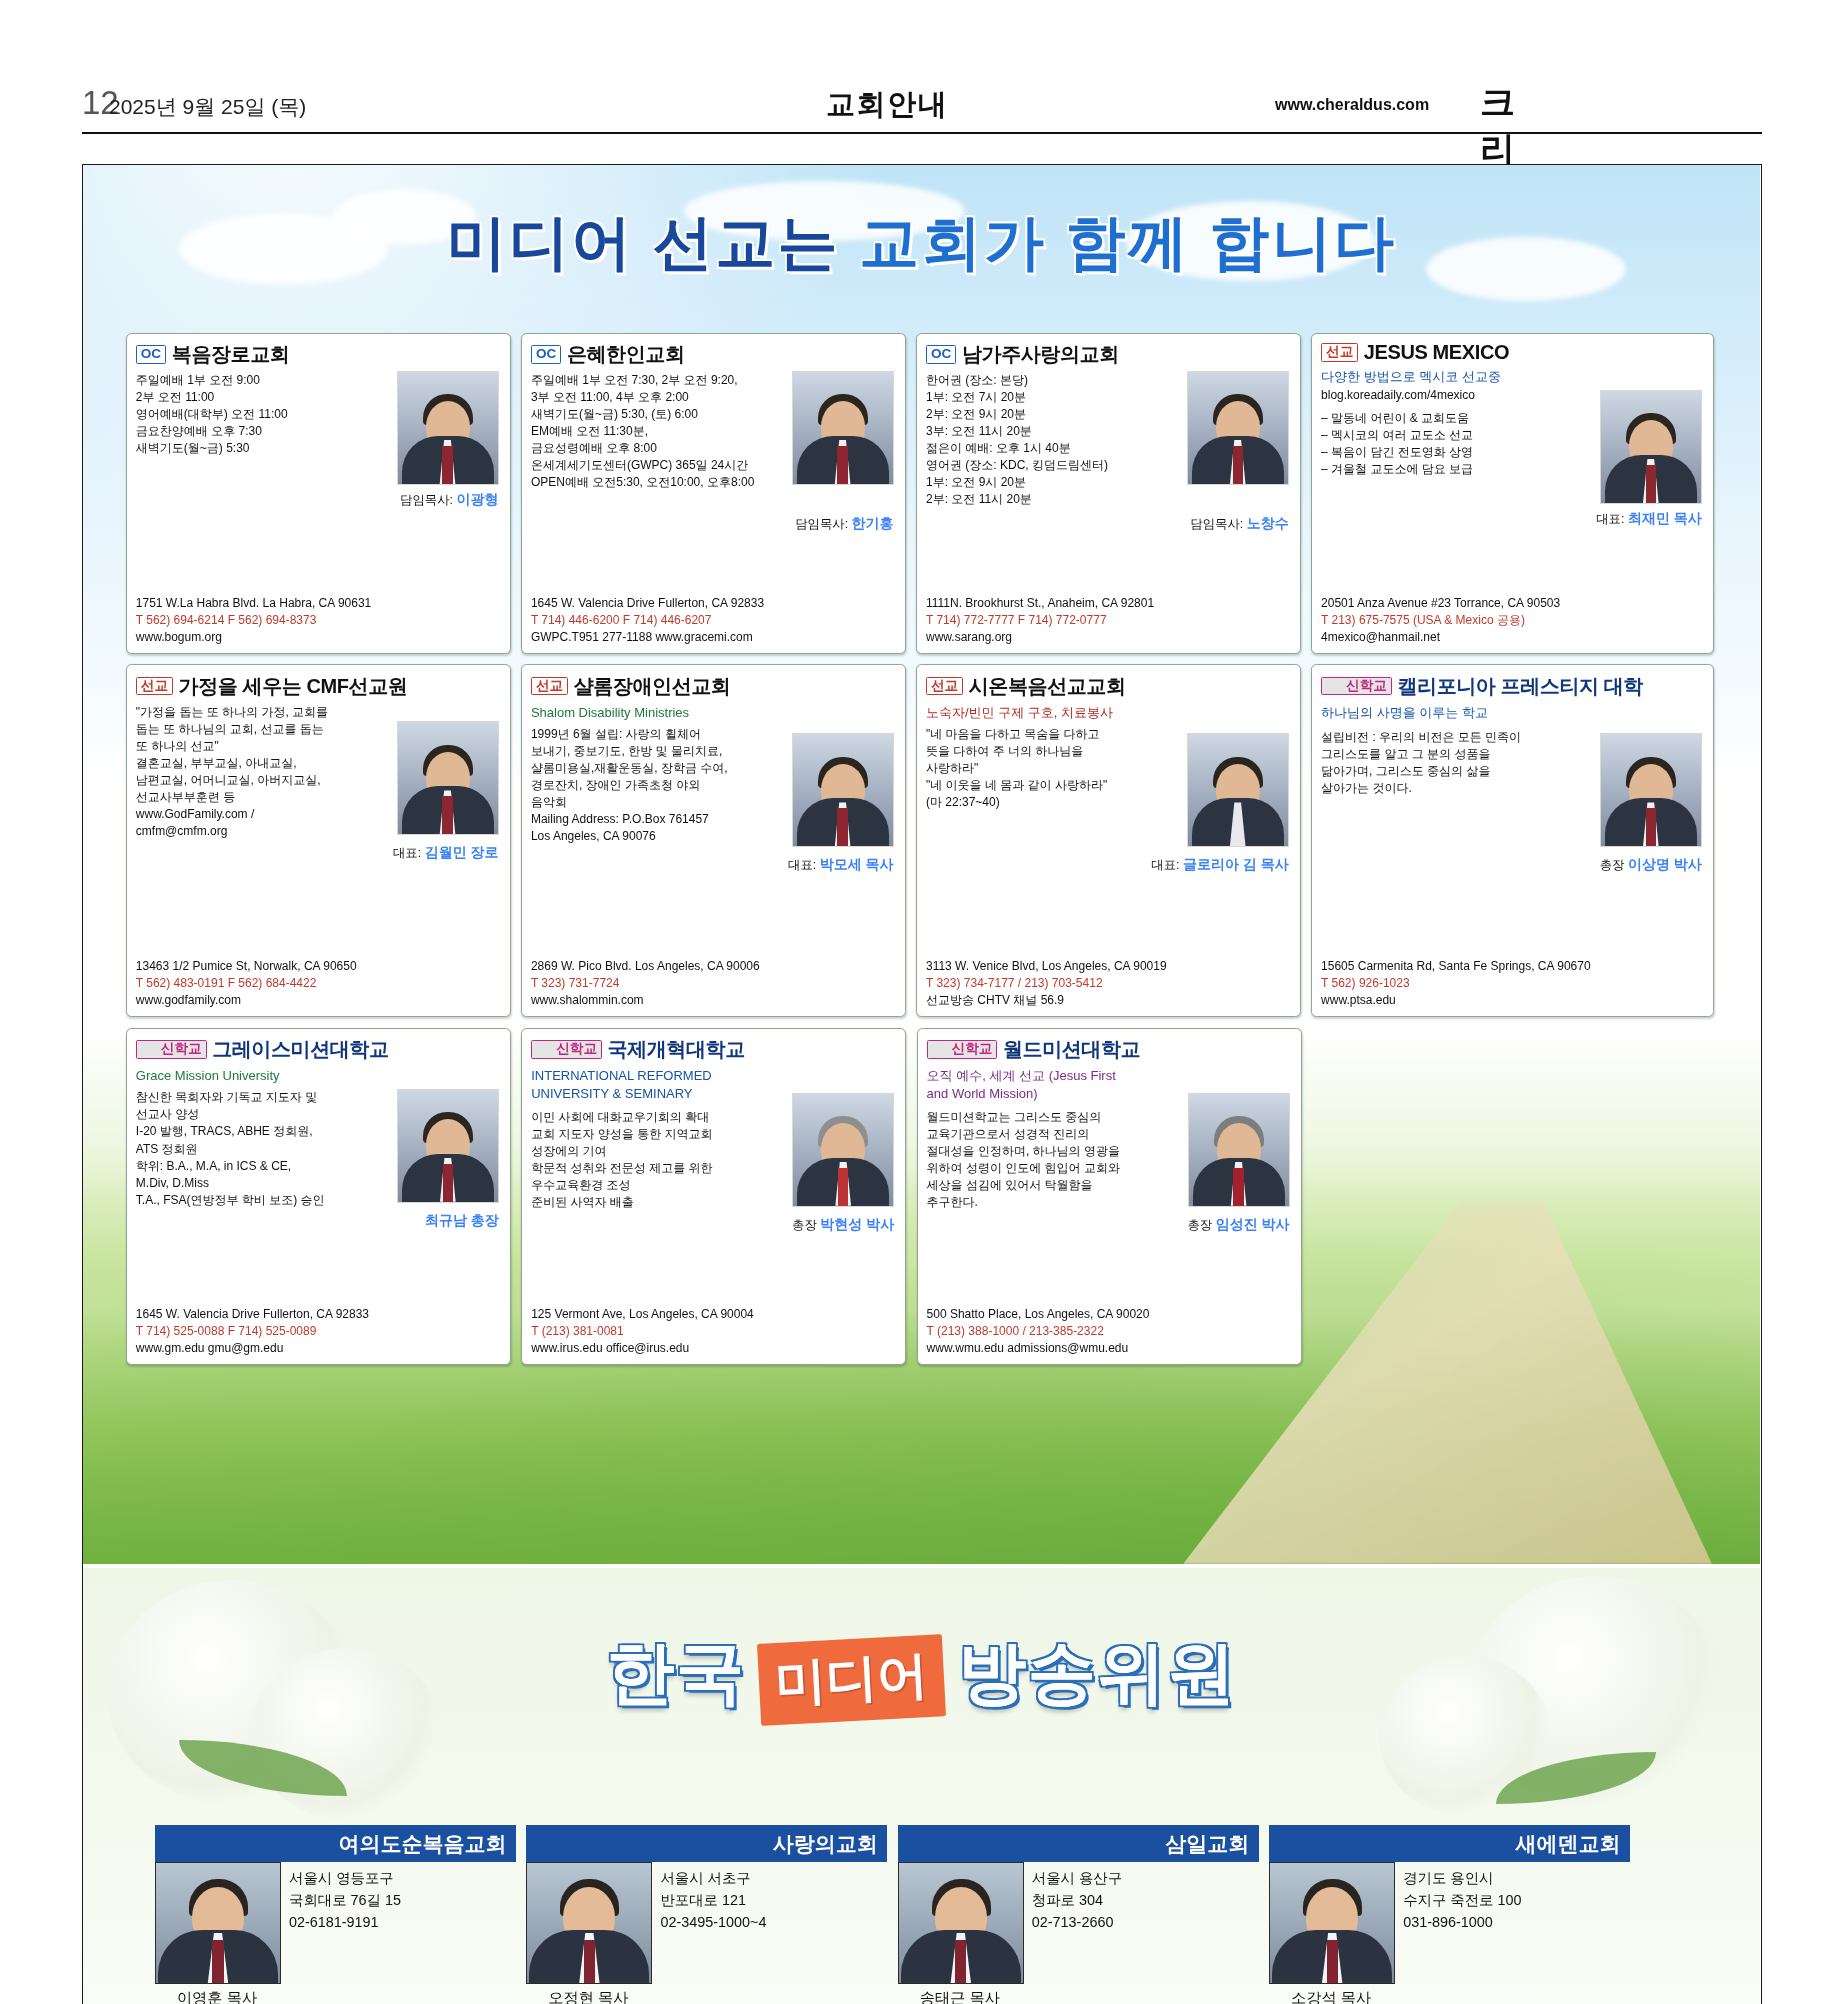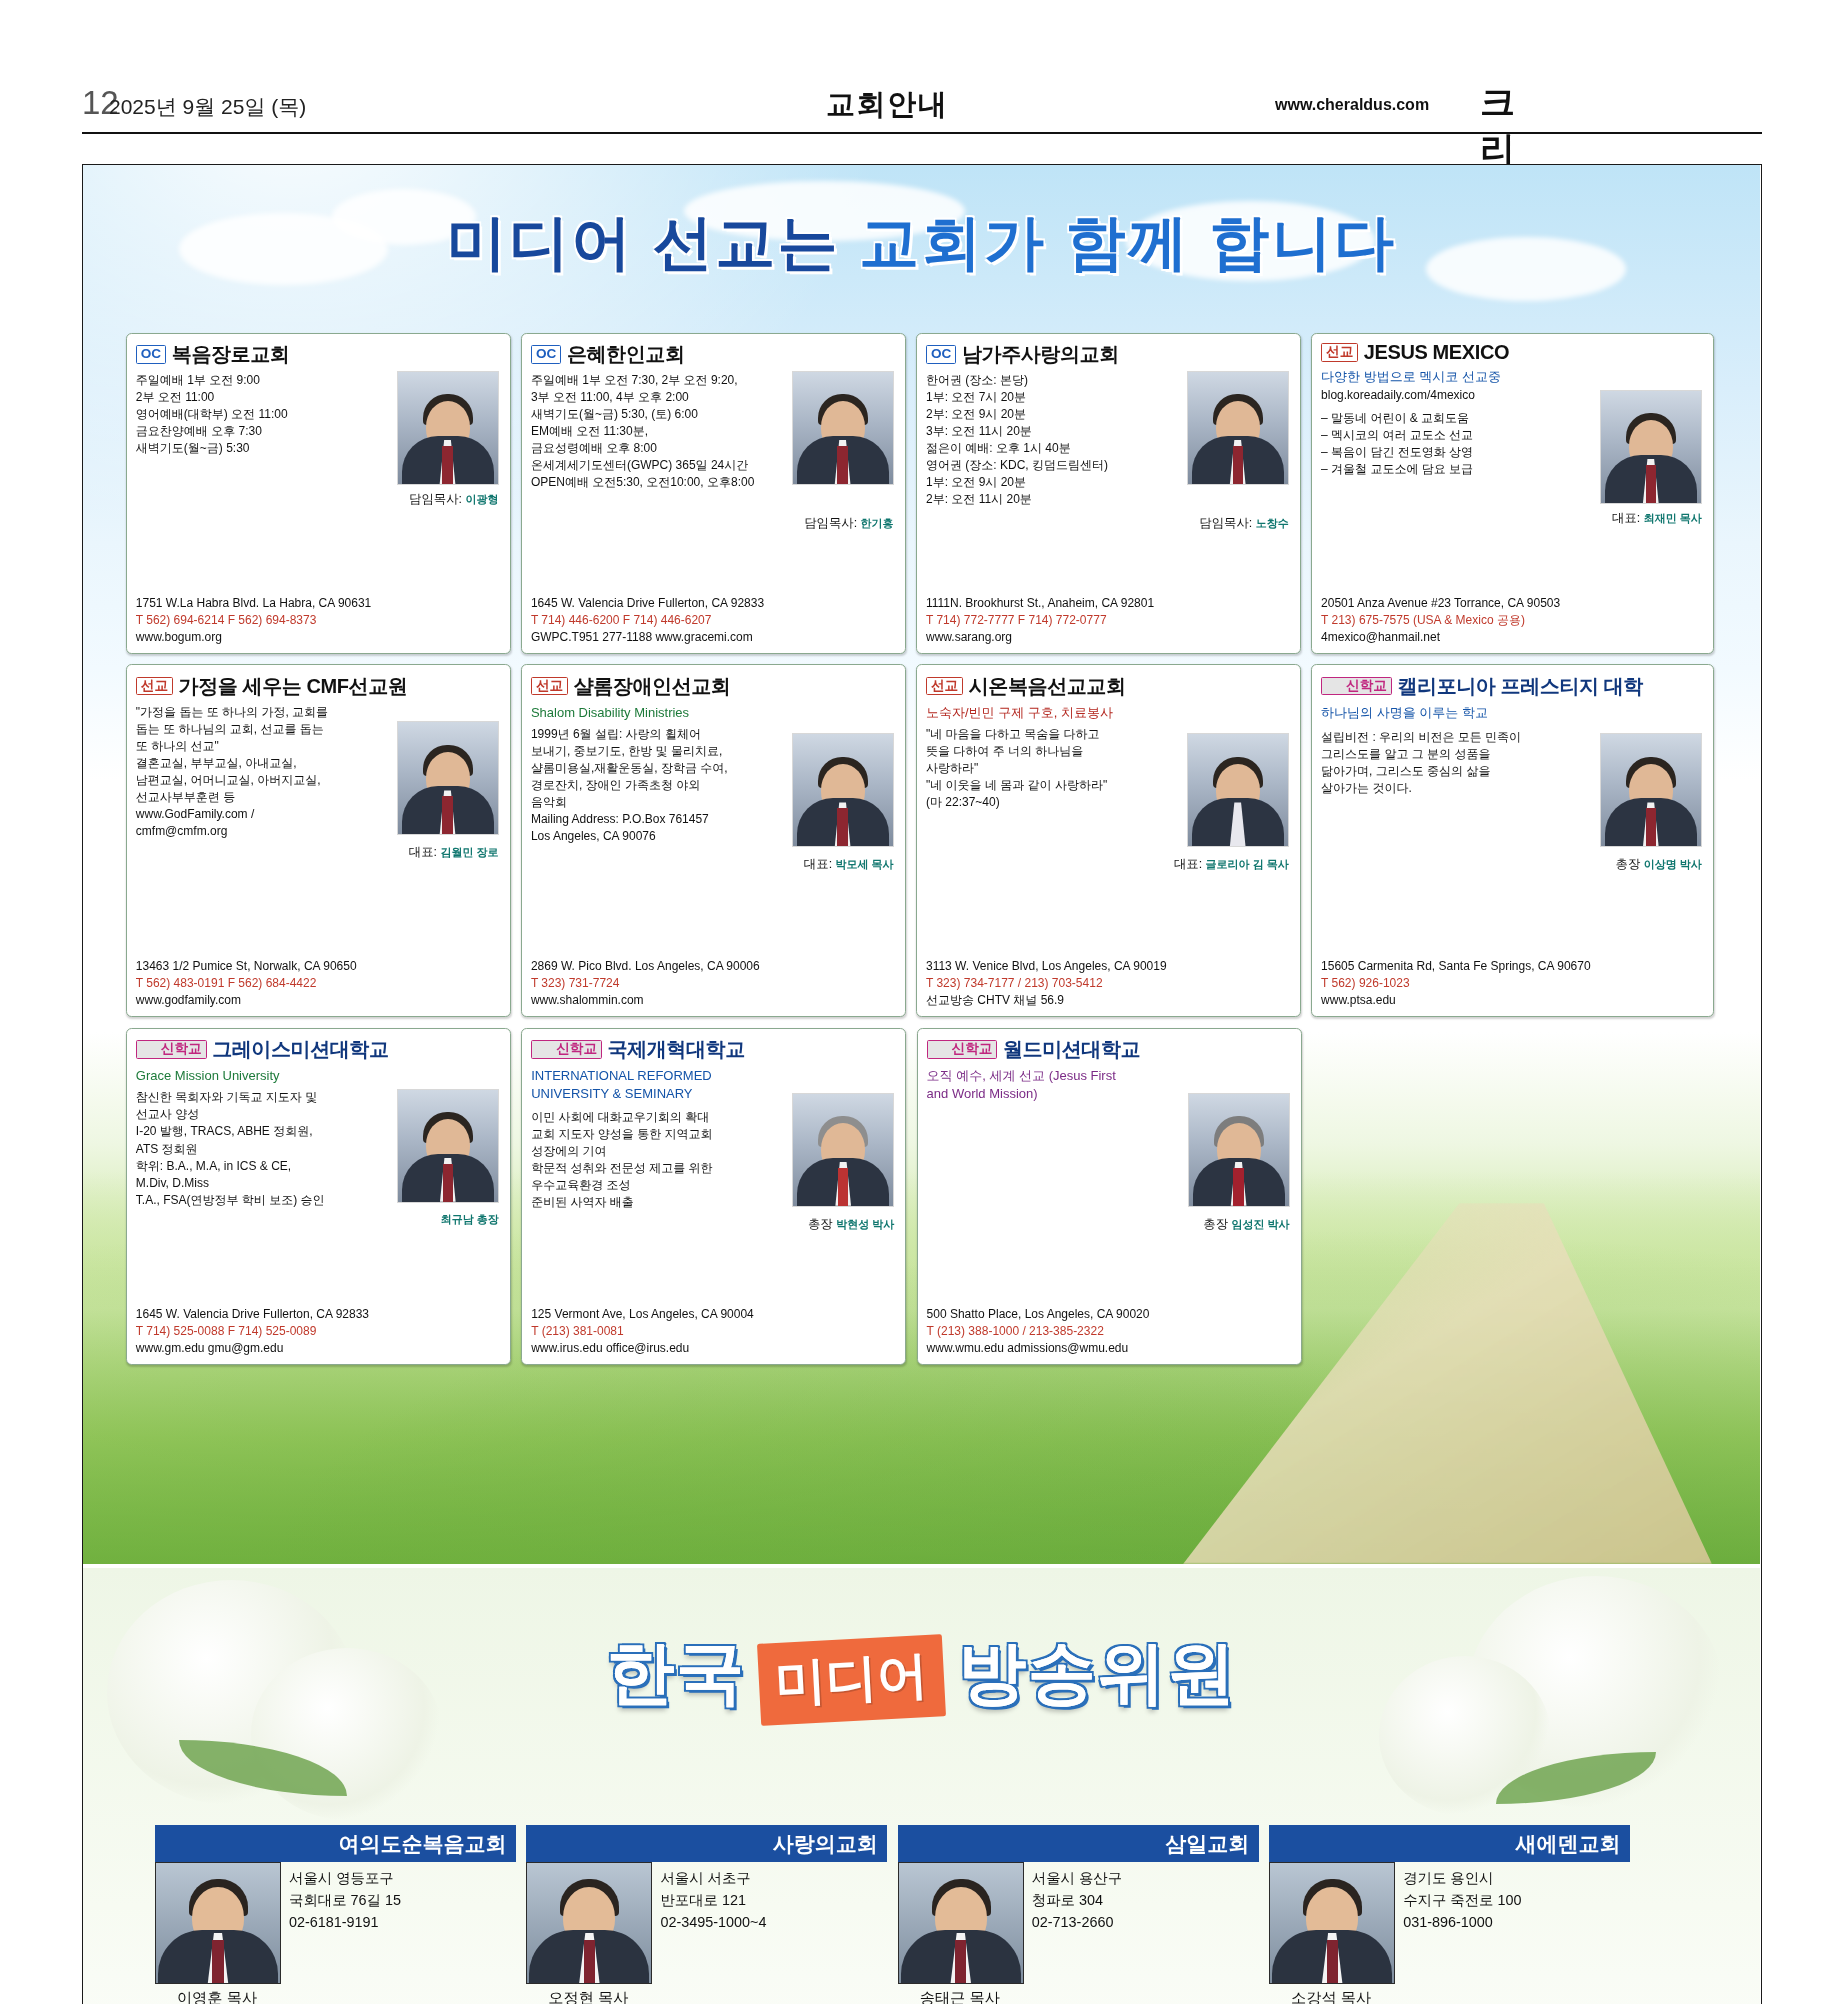--- a/index.html
+++ b/index.html
@@ -70,21 +70,21 @@
     background:linear-gradient(to bottom,#cfd8e3 0%,#aab6c6 45%,#7f8c9e 100%);}
   .photo .head{position:absolute;left:50%;top:26%;width:44px;height:52px;margin-left:-22px;border-radius:50% 50% 46% 46%;
     background:#e0b896;}
   .photo .hair{position:absolute;left:50%;top:20%;width:50px;height:31px;margin-left:-25px;border-radius:24px 24px 4px 4px;background:#2b2520;}
   .photo .body2{position:absolute;left:50%;bottom:0;width:92px;height:48px;margin-left:-46px;border-radius:36px 36px 0 0;background:#2c3442;}
   .photo .shirt{position:absolute;left:50%;bottom:0;width:28px;height:44px;margin-left:-14px;background:#f2f2f2;
     clip-path:polygon(38% 0,62% 0,78% 100%,22% 100%);}
   .photo .tie{position:absolute;left:50%;bottom:0;width:10.4px;height:38px;margin-left:-5.2px;background:#8d2630;}
 
   .pname{position:absolute;font-size:12.4px;color:#111;white-space:nowrap;}
-  .pname b{color:#0f766e;font-size:11px;text-align:center;}
+  .pname b{color:#3b82f6;font-size:14px;text-align:center;}
 
   .contact{position:absolute;left:8.8px;bottom:7.2px;font-size:12px;line-height:1.42;color:#111;}
   .contact .red{color:#c0392b;}
 
   
   .panel2{position:absolute;left:0;top:1403px;width:1677px;height:1128px;overflow:hidden;
      background:linear-gradient(to bottom,#eef6e6 0%,#f7fbf2 30%,#ffffff 55%,#ffffff 100%);}
   .lily{position:absolute;border-radius:50%;background:radial-gradient(circle at 40% 35%,#ffffff,#eef3e6 60%,rgba(238,243,230,0) 70%);}
   .leaf{position:absolute;background:#5f9a3c;border-radius:0 100% 0 100%;opacity:.75;}
 
@@ -467,20 +467,28 @@
             </div>
           </div>
 
           <div class="card c-w3">
             <div class="tagrow">
               <span class="tag pink">신학교</span>
               <span class="cname navy">월드미션대학교</span>
             </div>
             <div class="lead purple">오직 예수, 세계 선교 (Jesus First</div>
             <div class="lead purple" style="margin-bottom:4.8px;">and World Mission)</div>
+            <div class="body sm">
+              <div>월드미션학교는 그리스도 중심의</div>
+              <div>교육기관으로서 성경적 진리의</div>
+              <div>절대성을 인정하며, 하나님의 영광을</div>
+              <div>위하여 성령이 인도에 힘입어 교회와</div>
+              <div>세상을 섬김에 있어서 탁월함을</div>
+              <div>추구한다.</div>
+            </div>
             <div class="photo" style="right:11.2px;top:64px;">
               <div class="hair" style="background:#7d7d7d;"></div>
                 <div class="head"></div>
                 <div class="body2"></div>
                 <div class="shirt"></div>
                 <div class="tie" style="background:#a3212e;"></div>
             </div>
             <div class="pname" style="right:11.2px;top:187px;">
               <span>총장</span>
               <b>임성진 박사</b>

